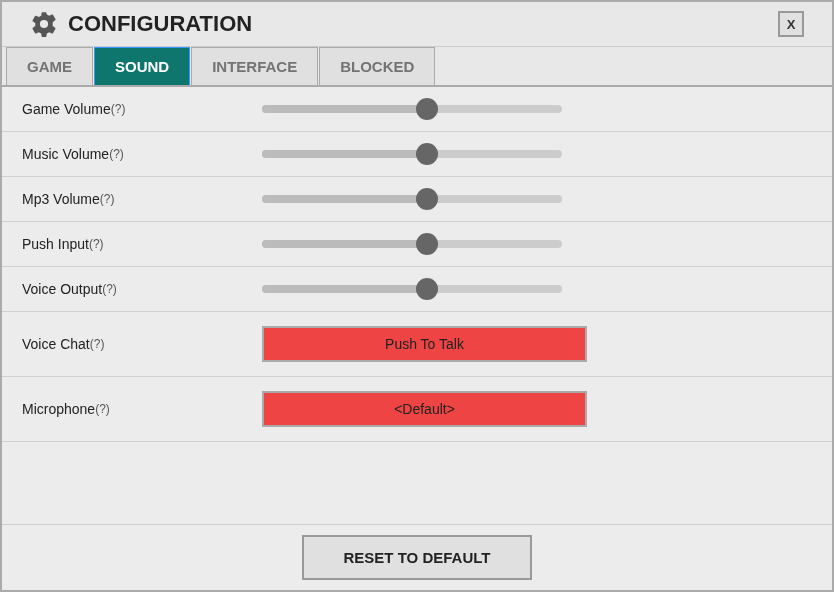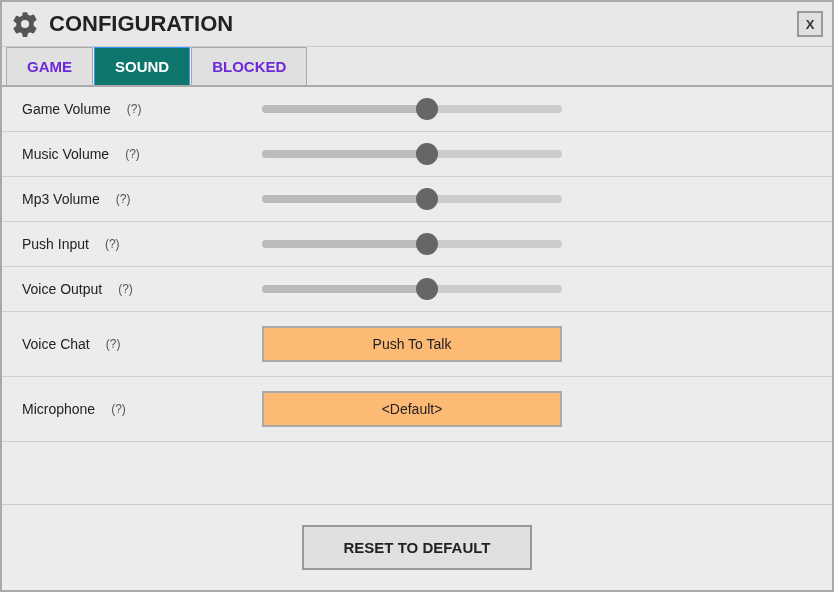--- a/index.html
+++ b/index.html
@@ -16,21 +16,21 @@
       width: 834px;
       height: 592px;
       background: #e8e8e8;
       border: 2px solid #aaa;
       display: flex;
       flex-direction: column;
       position: relative;
     }
     .title-bar {
       background: #e8e8e8;
-      padding: 8px 9px;
+      padding: 8px 28px;
       display: flex;
       align-items: center;
       justify-content: space-between;
       border-bottom: 1px solid #ccc;
     }
     .title-bar-left {
       display: flex;
       align-items: center;
       gap: 10px;
     }
@@ -59,21 +59,21 @@
     }
     .tab-bar {
       display: flex;
       background: #e8e8e8;
       border-bottom: 2px solid #aaa;
     }
     .tab {
       padding: 10px 20px;
       font-size: 15px;
       font-weight: bold;
-      color: #6d28d9;
+      color: #737373;
       cursor: pointer;
       border: 1px solid #aaa;
       border-bottom: none;
       background: #e0e0e0;
       margin-right: 1px;
     }
     .tab:first-child { margin-left: 4px; }
     .tab.active {
       background: #0f766e;
       color: white;
@@ -91,21 +91,21 @@
       padding: 14px 20px;
       border-bottom: 1px solid #d0d0d0;
       background: #ececec;
     }
     .setting-label {
       width: 240px;
       font-size: 14px;
       color: #222;
       display: flex;
       align-items: center;
-      gap: 16px;
+      gap: 0;
     }
     .help-icon {
       font-size: 12px;
       color: #555;
       cursor: pointer;
     }
     .slider-container {
       flex: 1;
       display: flex;
       align-items: center;
@@ -126,31 +126,31 @@
       width: 22px;
       height: 22px;
       background: #666;
       border-radius: 50%;
       position: absolute;
       top: 50%;
       transform: translateY(-50%);
       cursor: pointer;
     }
     .dropdown-btn {
-      width: 300px;
+      width: 325px;
       padding: 8px 12px;
       border: 2px solid #aaa;
-      background: #fdba74;
+      background: #ef4444;
       font-size: 14px;
       text-align: center;
       cursor: pointer;
       color: #222;
     }
     .footer {
-      padding: 20px;
+      padding: 10px;
       display: flex;
       justify-content: center;
       background: #ececec;
       border-top: 1px solid #ccc;
     }
     .reset-btn {
       padding: 12px 40px;
       font-size: 15px;
       font-weight: bold;
       background: #e0e0e0;
@@ -169,20 +169,21 @@
         <path d="M12 15.5A3.5 3.5 0 018.5 12 3.5 3.5 0 0112 8.5a3.5 3.5 0 013.5 3.5 3.5 3.5 0 01-3.5 3.5m7.43-2.92c.04-.34.07-.69.07-1.08s-.03-.74-.07-1.08l2.32-1.82c.21-.16.27-.45.13-.69l-2.2-3.81c-.14-.24-.42-.32-.66-.24l-2.74 1.1c-.57-.43-1.18-.8-1.85-1.08L14 2.34C13.94 2.08 13.71 1.9 13.44 1.9H10.56c-.27 0-.5.18-.56.44L9.61 4.88c-.67.28-1.28.65-1.85 1.08L5.02 4.86c-.24-.08-.52 0-.66.24L2.16 8.91c-.14.24-.08.53.13.69l2.32 1.82C4.57 11.76 4.54 12.11 4.54 12.5s.03.74.07 1.08L2.29 15.4c-.21.16-.27.45-.13.69l2.2 3.81c.14.24.42.32.66.24l2.74-1.1c.57.43 1.18.8 1.85 1.08l.39 2.54c.06.26.29.44.56.44h2.88c.27 0 .5-.18.56-.44l.39-2.54c.67-.28 1.28-.65 1.85-1.08l2.74 1.1c.24.08.52 0 .66-.24l2.2-3.81c.14-.24.08-.53-.13-.69l-2.32-1.82z"></path>
       </svg>
       <span class="title-text">CONFIGURATION</span>
     </div>
     <button class="close-btn">X</button>
   </div>
 
   <div class="tab-bar">
     <div class="tab">GAME</div>
     <div class="tab active">SOUND</div>
+    <div class="tab">INTERFACE</div>
     <div class="tab">BLOCKED</div>
   </div>
 
   <div class="content">
 
     <div class="settings-row">
       <div class="setting-label">
         <span>Game Volume</span>
         <span class="help-icon">(?)</span>
       </div>

